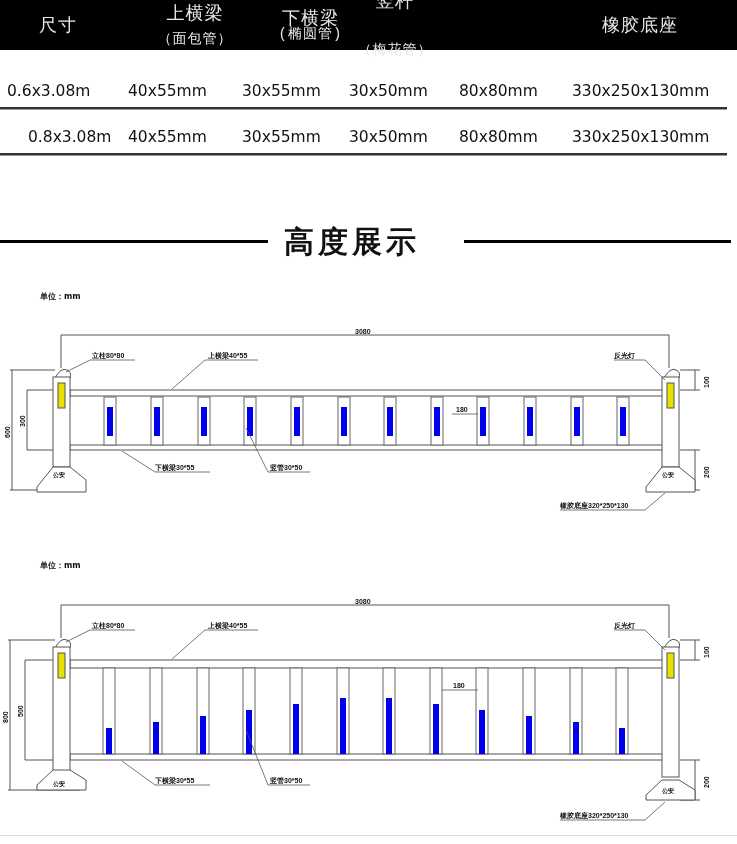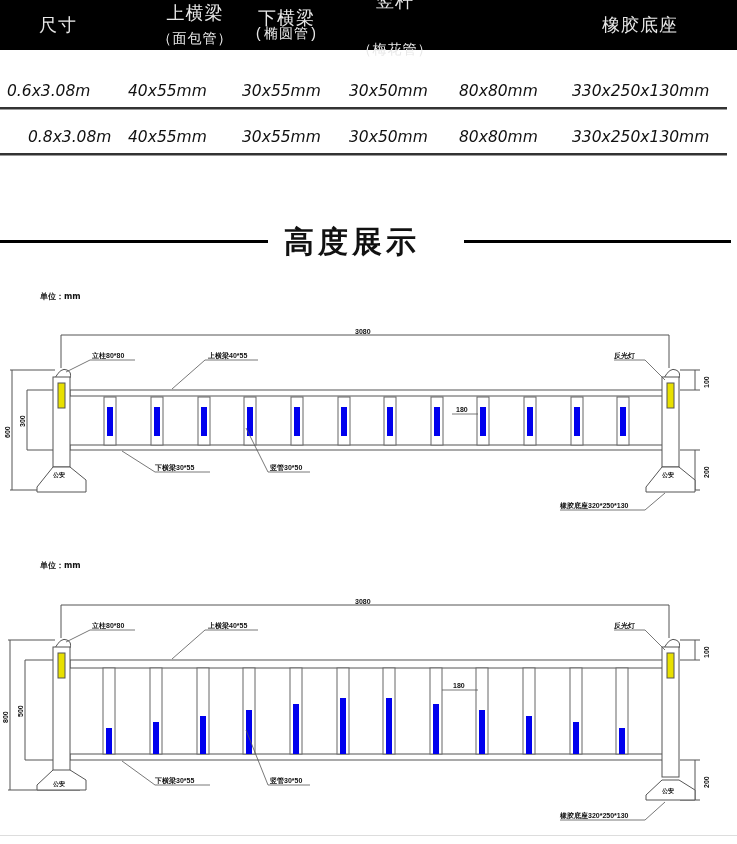--- a/index.html
+++ b/index.html
@@ -1,42 +1,42 @@
 <!DOCTYPE html>
 <html><head>
 <meta charset="utf-8">
 <style>
   html,body{margin:0;padding:0;background:#fff;}
   body{width:737px;height:844px;position:relative;overflow:hidden;font-family:"DejaVu Sans","Liberation Sans",sans-serif;color:#111;}
   .hdr{position:absolute;left:0;top:0;width:737px;height:50px;background:#000;color:#e8e8e8;}
   .hdr .c{position:absolute;top:0;height:50px;display:flex;flex-direction:column;justify-content:center;align-items:center;text-align:center;}
   .hdr .main{font-size:18px;line-height:18px;letter-spacing:1px;}
   .hdr .sub{font-size:14px;line-height:15px;letter-spacing:1px;font-family:Liberation Mono, monospace;}
-  .row{position:absolute;left:0;width:654px;height:30px;font-style:italic;}
+  .row{position:absolute;left:0;width:654px;height:30px;}
   .row span{position:absolute;font-size:15.5px;color:#111;white-space:nowrap;font-family:"DejaVu Sans",sans-serif;}
   .rule{position:absolute;left:0;width:727px;height:2px;background:#333;border-bottom:1px solid #999;}
   .section-title{position:absolute;top:222px;left:0;width:673px;height:40px;}
   .section-title .line{position:absolute;top:18px;height:3px;background:#000;}
   .section-title .t{position:absolute;left:284px;top:0;font-size:30px;font-weight:bold;letter-spacing:4px;font-family:"DejaVu Sans",sans-serif;}
   .unit{position:absolute;font-size:8px;font-weight:bold;}
   svg text{font-family:"Liberation Sans",sans-serif;}
   .bottom-rule{position:absolute;left:0;top:835px;width:737px;height:1px;background:#ddd;}
 </style>
 </head>
 <body>
 
 <div class="hdr">
   <div class="c" style="left:18px;width:80px;">
     <div class="main">尺寸</div>
   </div>
   <div class="c" style="left:140px;width:110px;gap:10px;">
     <div class="main">上横梁</div>
     <div class="sub">（面包管）</div>
   </div>
-  <div class="c" style="left:239px;width:95px;">
+  <div class="c" style="left:263px;width:95px;">
     <div class="main">下横梁</div>
     <div class="sub">(椭圆管)</div>
   </div>
   <div class="c" style="left:340px;width:110px;gap:33px;">
     <div class="main">竖杆</div>
     <div class="sub">（梅花管）</div>
   </div>
   <div class="c" style="left:580px;width:120px;">
     <div class="main">橡胶底座</div>
   </div>

